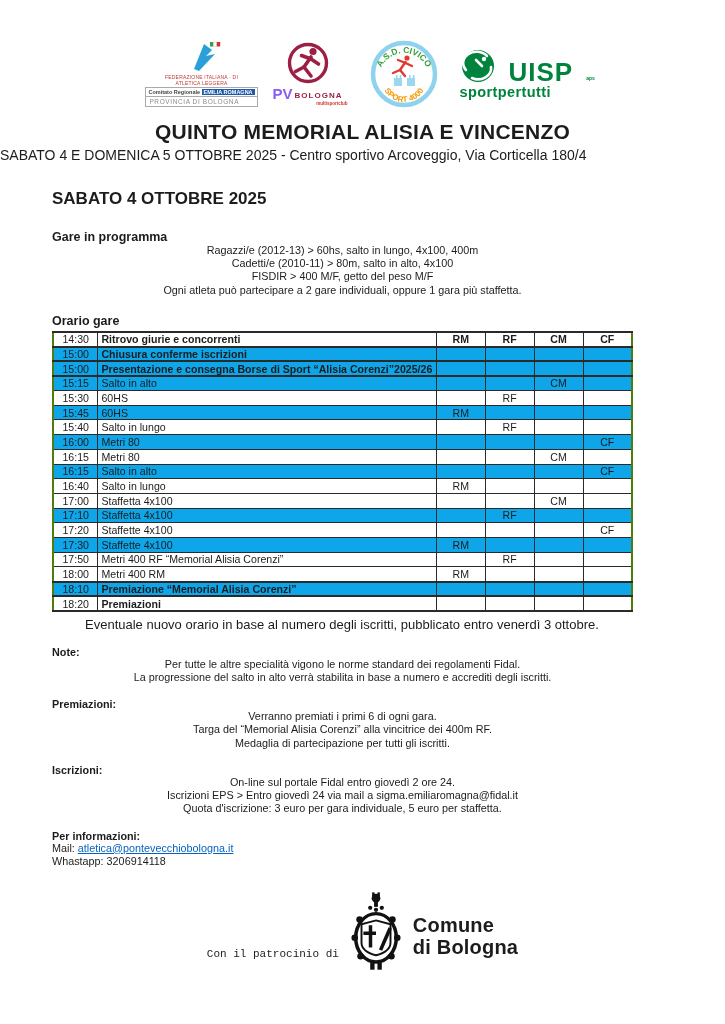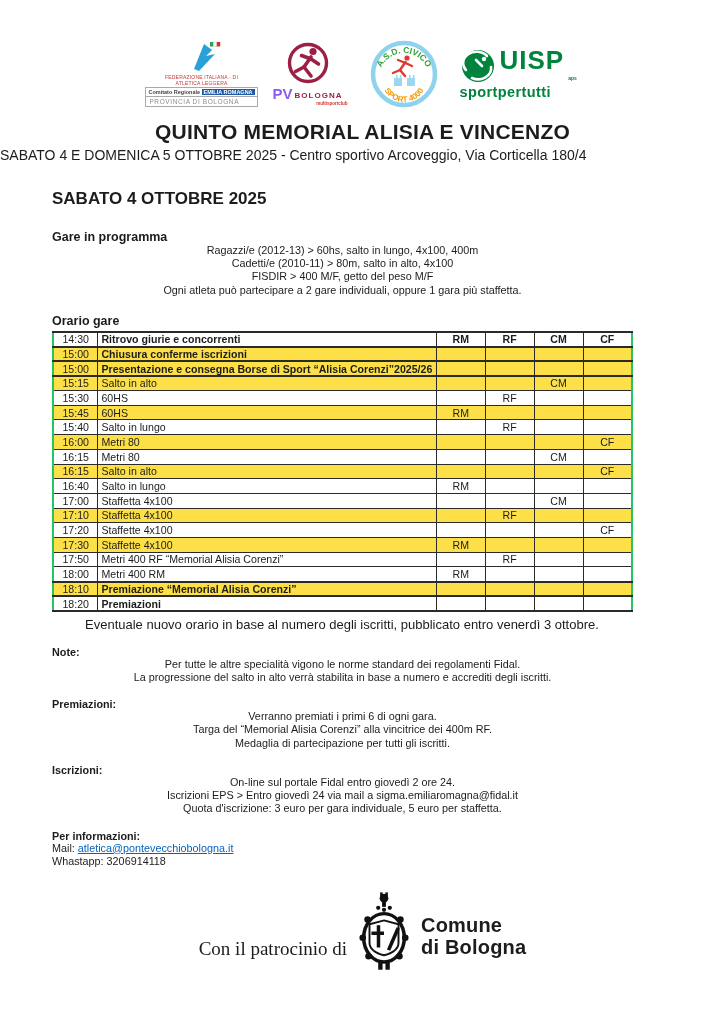--- a/index.html
+++ b/index.html
@@ -20,56 +20,56 @@
 
   
   .logo-pv { width:80px; }
   .pv-textline { display:flex; align-items:flex-end; gap:2px; margin-top:1px; }
   .pv-big { font-size:15px; font-weight:bold; color:#8b5cf6; line-height:13px; }
   .pv-city { font-size:8px; font-weight:bold; color:#9b2044; letter-spacing:1px; line-height:9px; }
   .pv-tag { font-size:4.5px; color:#d0342c; font-weight:bold; align-self:flex-end; margin-left:22px; margin-top:1px; }
 
   
   .logo-uisp { width:108px; align-items:flex-start; }
-  .uisp-top { display:flex; align-items:flex-start; gap:4px; }
+  .uisp-top { display:flex; align-items:flex-end; gap:13px; }
   .uisp-name { font-size:26px; font-weight:bold; color:#00843d; letter-spacing:1px; line-height:24px; }
   .uisp-reg { font-size:5px; color:#00843d; align-self:flex-end; margin-bottom:3px; font-weight:bold; }
   .uisp-tag { font-size:14.5px; font-weight:bold; color:#00843d; letter-spacing:.4px; margin-top:0px; }
 
   
   .title { text-align:center; font-size:21px; font-weight:bold; margin-top:12px; letter-spacing:.2px; }
   .subtitle { text-align:left; font-size:14px; margin-top:3px; }
   .day-heading { margin:26px 0 0 52px; font-size:17px; font-weight:bold; }
 
   .content { margin-left:52px; width:581px; }
   .sec-heading { font-size:12.5px; font-weight:bold; }
   .sub-heading { font-size:10.8px; font-weight:bold; }
   .tline { font-size:10.8px; line-height:13.2px;text-align:center; }
 
   .gare { margin-top:21px; }
   .orario { margin-top:17px; }
 
   
-  table.schedule { border-collapse:collapse; width:581px; margin-top:3px; border:2px solid #22c55e; }
+  table.schedule { border-collapse:collapse; width:581px; margin-top:3px; border:2px solid #4d7c0f; }
   table.schedule td { border:1px solid #2a2a2a; font-size:10.6px; height:14.7px; padding:0 3px; }
   td.time { width:45px; text-align:center; }
   td.event { width:339px; padding-left:5px; }
   td.mark { width:49px; text-align:center; }
-  tr.shaded td { background:#fde047; }
+  tr.shaded td { background:#0ea5e9; }
   tr.boldrow td { border-top-width:2px; border-bottom-width:2px; }
   tr.boldrow td.event, tr.boldrow td.mark { font-weight:bold; }
   .footnote { font-size:13px; margin-top:5px;margin-left:33px; }
 
   .para { margin-top:14px; }
   .info-line { font-size:10.8px; line-height:13.2px; }
   a.mail-link { color:#0563c1; text-decoration:underline; cursor:pointer; }
 
   
   .footer { display:flex; justify-content:center; align-items:flex-end; gap:8px; margin-top:22px; }
-  .patrocinio { font-family:Liberation Serif, serif; font-size:19px; padding-bottom:14px; }
+  .patrocinio { font-family:Liberation Mono, monospace; font-size:11px; padding-bottom:14px; }
   .comune-text { font-weight:bold; font-size:20px; line-height:22px; padding-bottom:16px; letter-spacing:.2px; }
 </style>
 </head>
 <body>
 
 <div class="logos-row">
 
   <div class="logo logo-fidal">
     <svg width="40" height="32" viewBox="0 0 40 32">
       <path d="M12 28 L22 3 L30 9 L24 15 L33 13 L17 30 Z" fill="#2a9fd8"></path>

